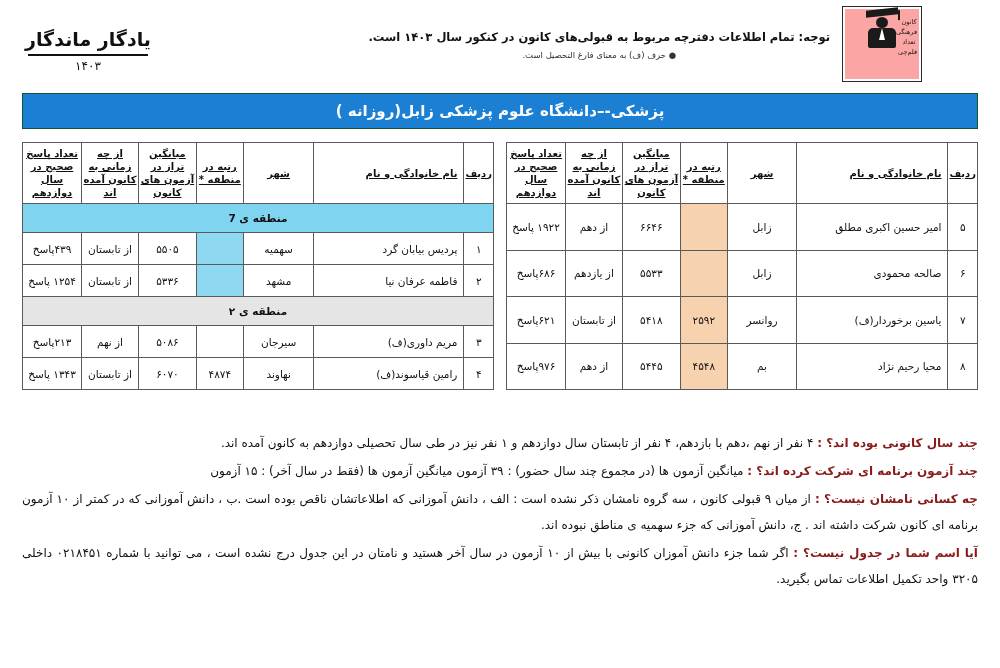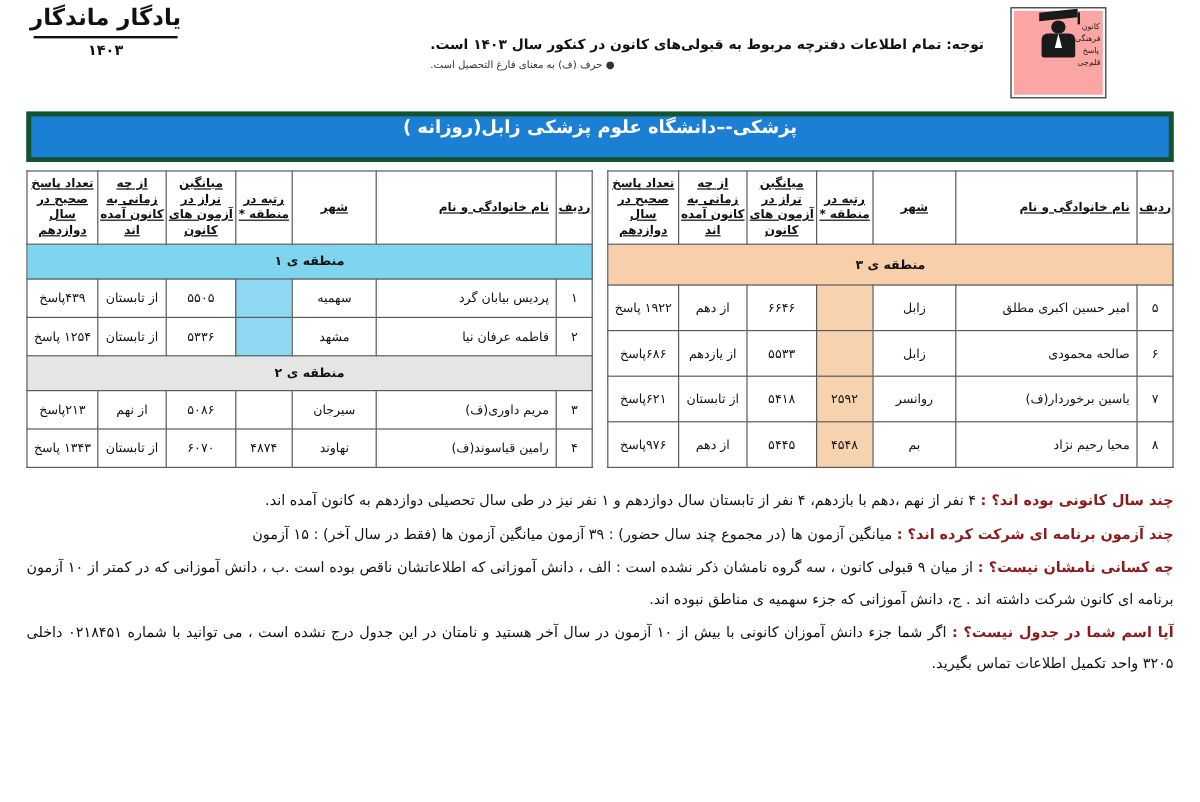--- a/index.html
+++ b/index.html
@@ -102,72 +102,73 @@
     width: 16px;
     font-size: 6.5px;
     line-height: 10px;
     text-align: center;
     color: #1a1a1a;
   }
 
   .notice {
     position: absolute;
     top: 30px;
-    right: 180px;
-    text-align: left;
+    right: 170px;
+    text-align: center;
     direction: rtl;
   }
   .notice-main {
     font-size: 11.5px;
     font-weight: bold;
     color: #111;
     letter-spacing: 0;
   }
   .notice-sub {
     font-size: 8.5px;
     color: #333;
     margin-top: 6px;
   }
 
   .brand {
     position: absolute;
-    top: 4px;
+    top: 28px;
     left: 22px;
     width: 132px;
     text-align: center;
     direction: rtl;
   }
   .brand-title {
     font-size: 19px;
     font-weight: bold;
     color: #111;
     letter-spacing: 0.5px;
   }
   .brand-underline {
     width: 120px;
     height: 2px;
     background: #111;
     margin: 4px auto 3px auto;
   }
   .brand-year {
     font-size: 12px;
-    font-weight: bold;
+    font-weight: normal;
     color: #111;
   }
 
   
   .title-bar {
     position: absolute;
     top: 93px;
     right: 22px;
     left: 22px;
     height: 34px;
     background: #1b7fd4;
-    border: 4px solid #14532d;
+    border: 1px solid #14532d;
     display: flex;
+    align-items: center;
     justify-content: center;
   }
   .title-bar span {
     color: #ffffff;
     font-size: 15px;
     font-weight: bold;
     direction: rtl;
   }
 
   
@@ -218,21 +219,21 @@
   .col-name { width: 176px; text-align: right !important; padding-right: 6px !important; }
   .col-city { width: 80px; }
   .col-rank { width: 48px; }
   .col-traz { width: 62px; }
   .col-from { width: 62px; }
   .col-count{ width: 62px; }
 
   
   .notes {
     position: absolute;
-    top: 404px;
+    top: 430px;
     right: 22px;
     left: 22px;
     direction: rtl;
     text-align: right;
   }
   .note-line {
     font-size: 12px;
     line-height: 26px;
     color: #111;
     text-align: justify;
@@ -257,21 +258,21 @@
   <div class="logo-box">
     <div class="logo-inner">
       <div class="logo-figure">
         <div class="logo-cap"></div>
         <div class="logo-head"></div>
         <div class="logo-body"></div>
       </div>
       <div class="logo-text-right">
         <div>کانون</div>
         <div>فرهنگی</div>
-        <div>پاسخ</div>
+        <div>تعداد</div>
         <div>قلم‌چی</div>
       </div>
     </div>
   </div>
 
   <div class="notice">
     <div class="notice-main">توجه: تمام اطلاعات دفترچه مربوط به قبولی‌های کانون در کنکور سال ۱۴۰۳ است.</div>
     <div class="notice-sub">● حرف (ف) به معنای فارغ التحصیل است.</div>
   </div>
 
@@ -295,21 +296,21 @@
         <th class="col-name">نام خانوادگی و نام</th>
         <th class="col-city">شهر</th>
         <th class="col-rank">رتبه در منطقه *</th>
         <th class="col-traz">میانگین تراز در آزمون های کانون</th>
         <th class="col-from">از چه زمانی به کانون آمده اند</th>
         <th class="col-count">تعداد پاسخ صحیح در سال دوازدهم</th>
       </tr>
     </thead>
     <tbody id="right-body">
         <tr class="region-row region-1">
-          <td colspan="7">منطقه ی ۱</td>
+          <td colspan="7">منطقه ی 7</td>
         </tr>
         <tr class="data-row">
           <td class="col-idx">۱</td>
           <td class="col-name">پردیس بیابان گرد</td>
           <td class="col-city">سهمیه</td>
           <td class="col-rank cell-rank-hl-blue"></td>
           <td class="col-traz">۵۵۰۵</td>
           <td class="col-from">از تابستان</td>
           <td class="col-count">۴۳۹پاسخ</td>
         </tr>
@@ -352,23 +353,20 @@
         <th class="col-idx">ردیف</th>
         <th class="col-name">نام خانوادگی و نام</th>
         <th class="col-city">شهر</th>
         <th class="col-rank">رتبه در منطقه *</th>
         <th class="col-traz">میانگین تراز در آزمون های کانون</th>
         <th class="col-from">از چه زمانی به کانون آمده اند</th>
         <th class="col-count">تعداد پاسخ صحیح در سال دوازدهم</th>
       </tr>
     </thead>
     <tbody id="left-body">
-        <tr class="region-row region-3">
-          <td colspan="7">منطقه ی ۳</td>
-        </tr>
         <tr class="data-row">
           <td class="col-idx">۵</td>
           <td class="col-name">امیر حسین اکبری مطلق</td>
           <td class="col-city">زابل</td>
           <td class="col-rank cell-rank-hl-peach"></td>
           <td class="col-traz">۶۶۴۶</td>
           <td class="col-from">از دهم</td>
           <td class="col-count">۱۹۲۲ پاسخ</td>
         </tr>
         <tr class="data-row">

